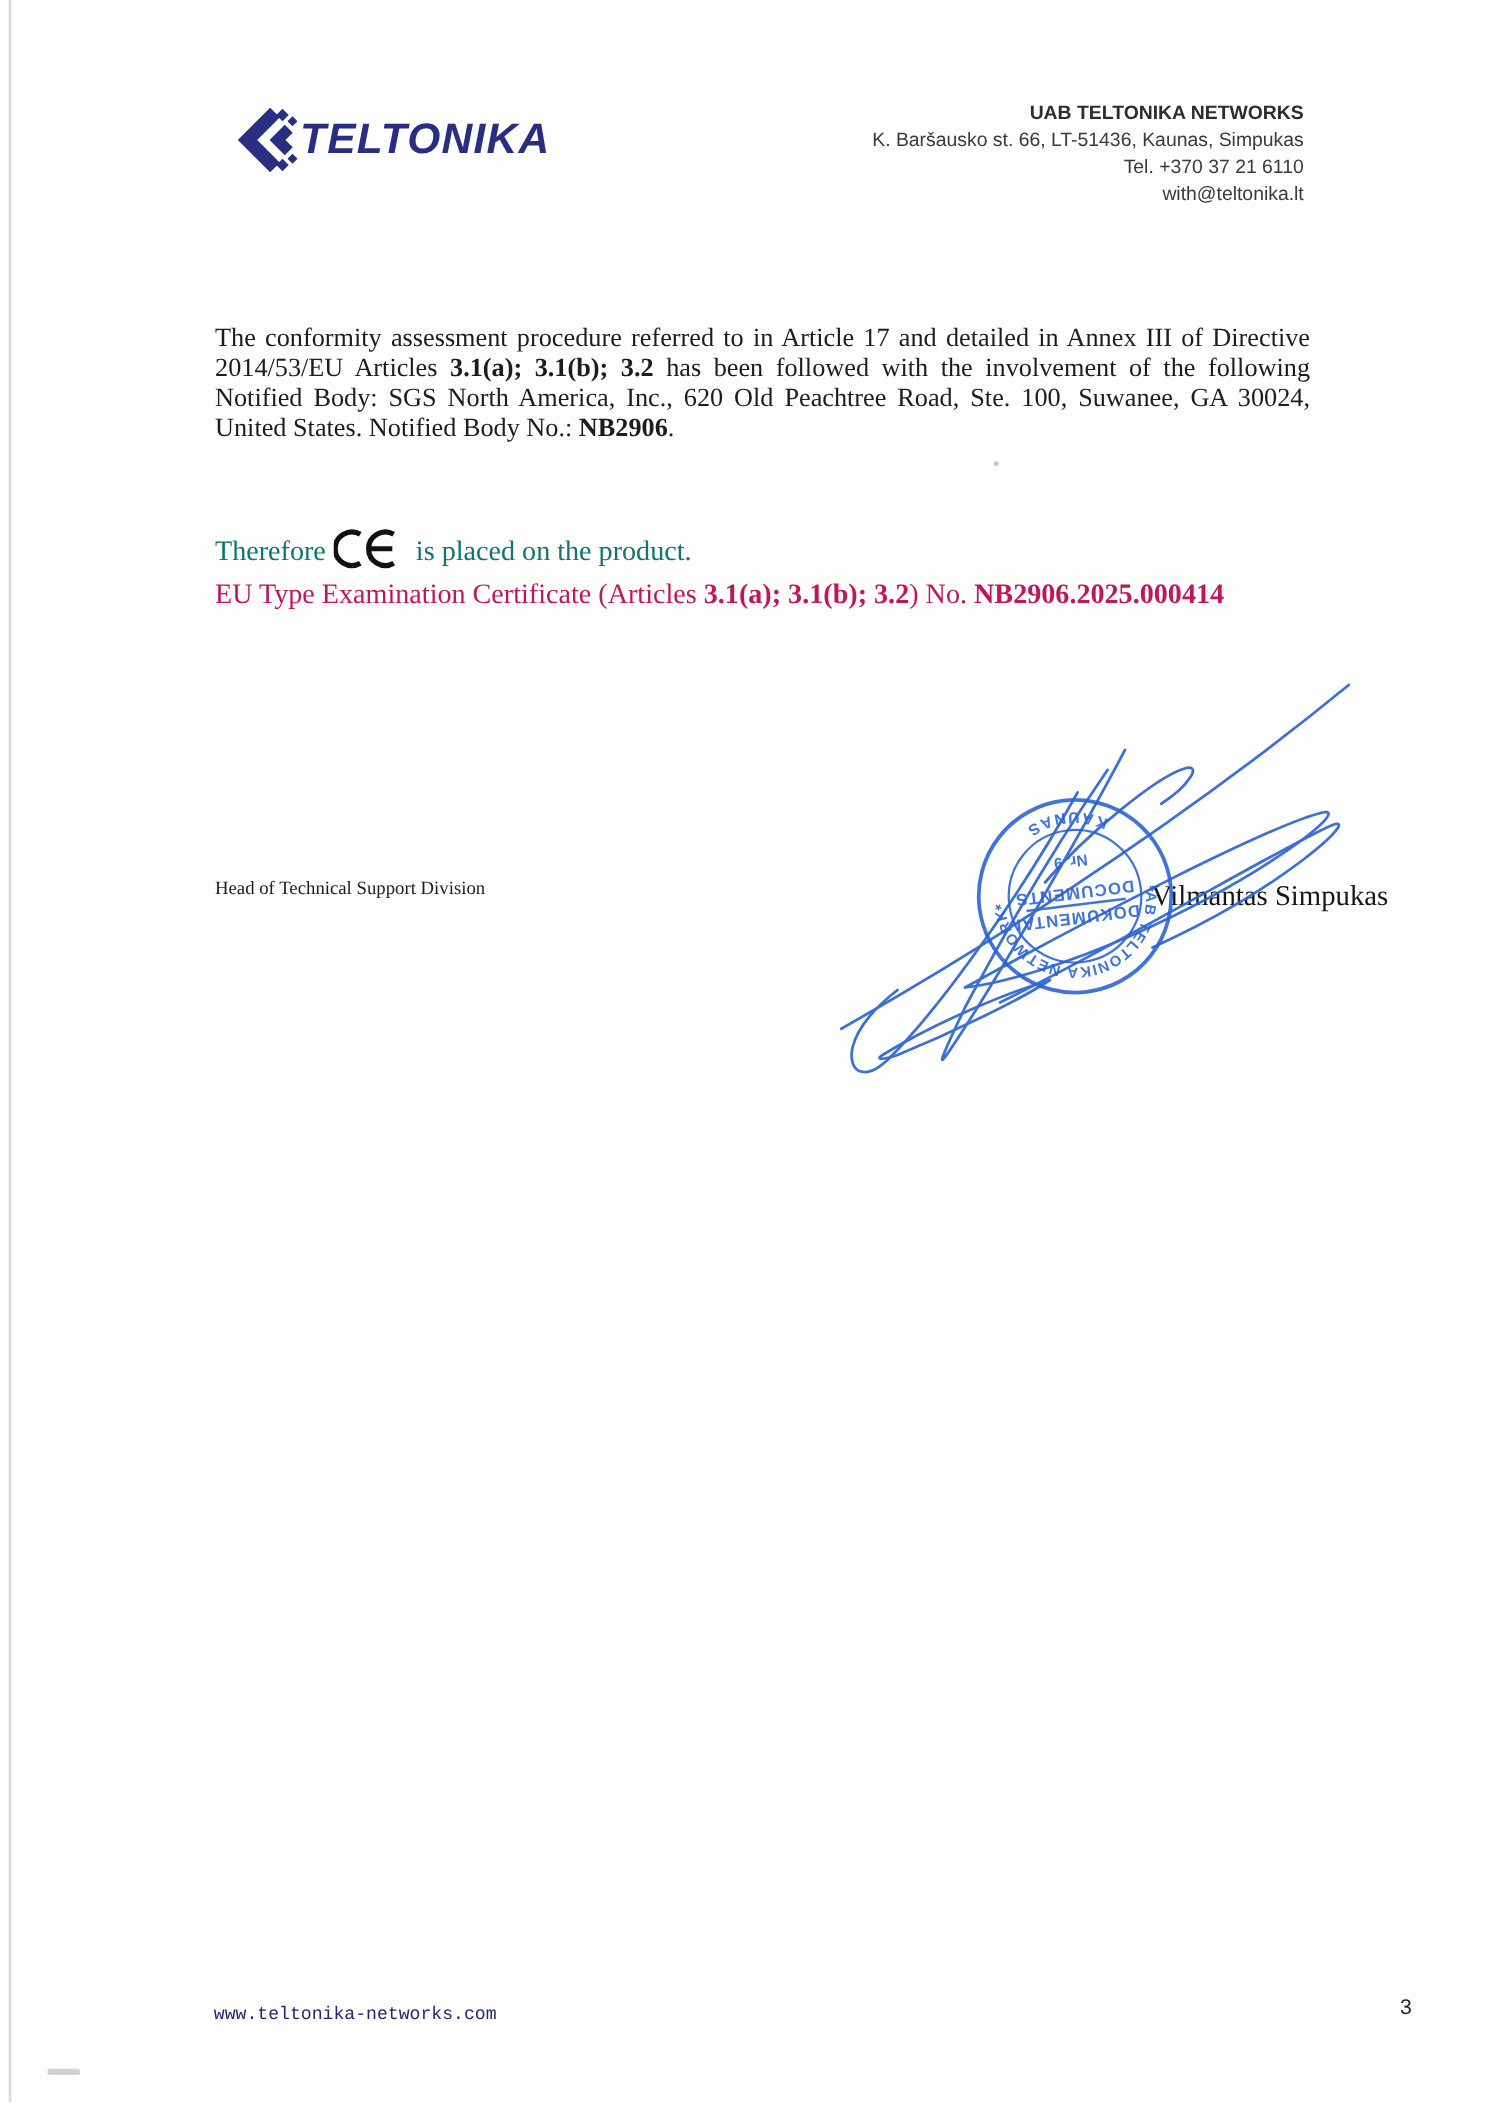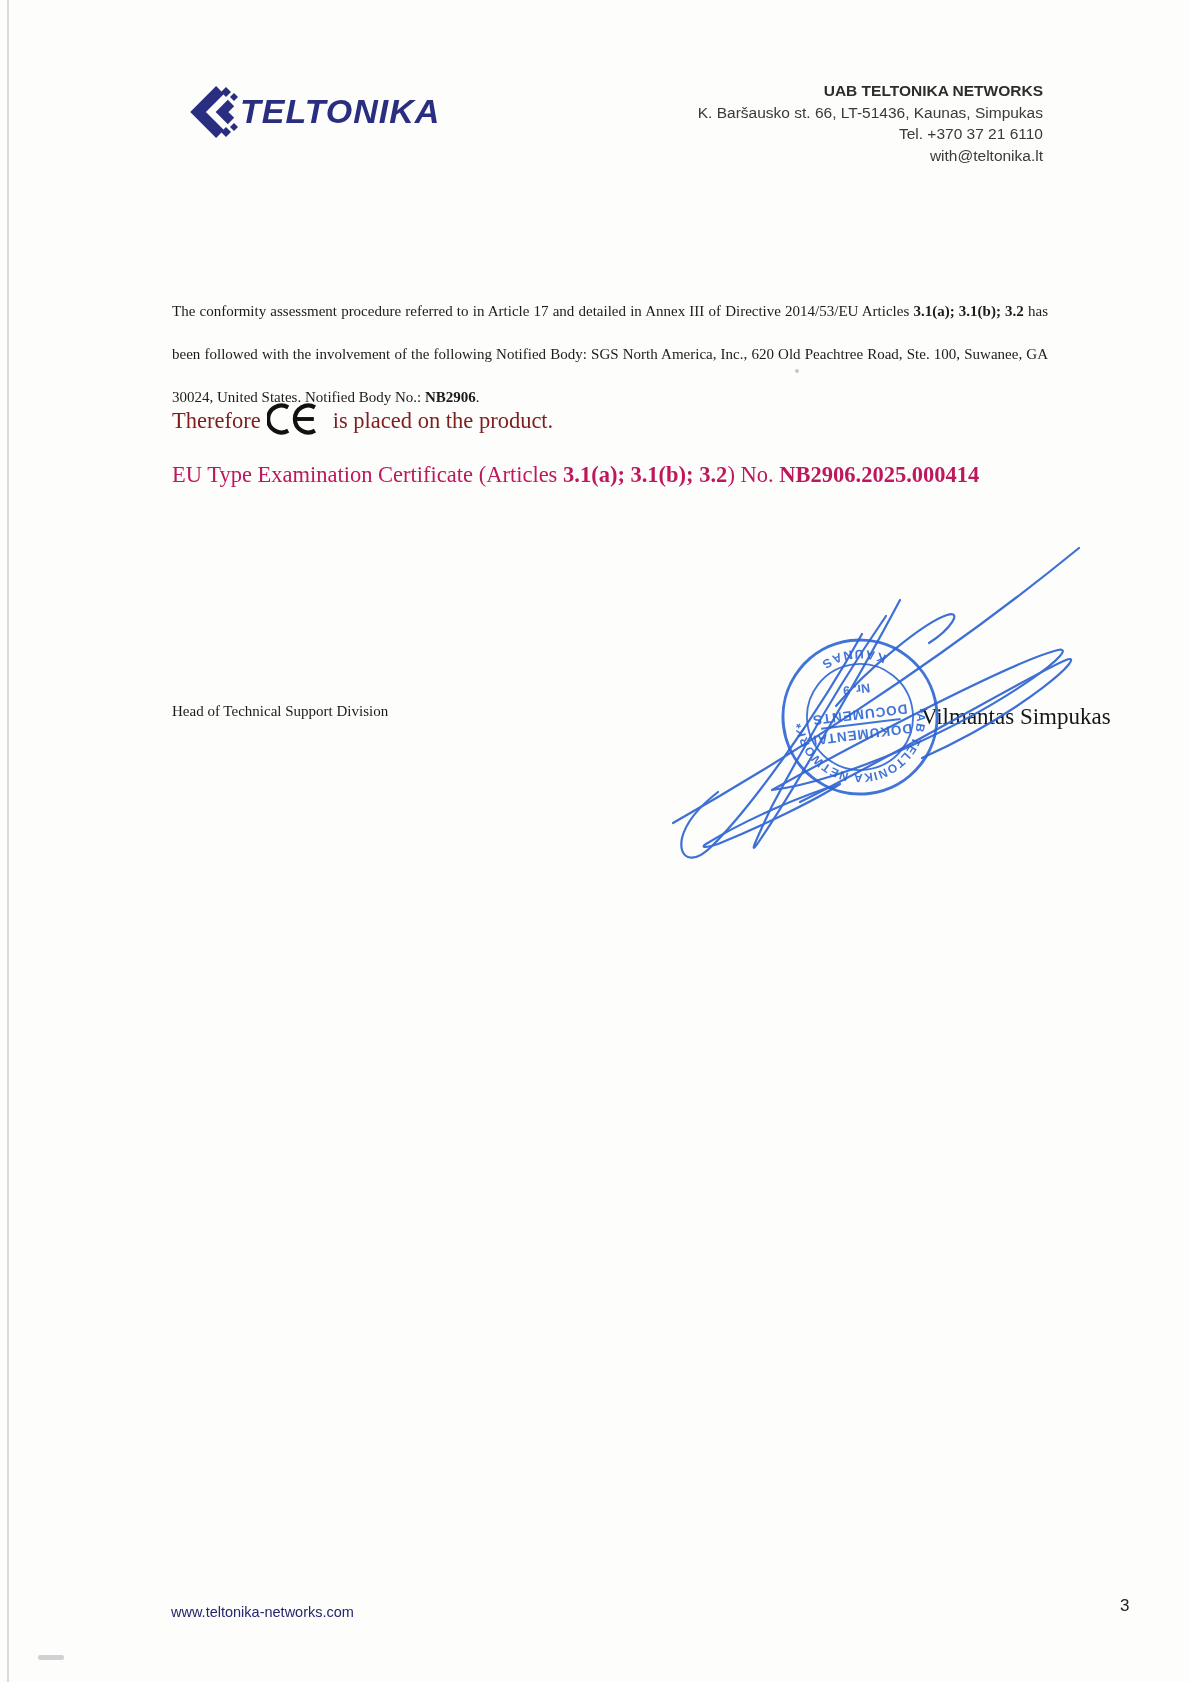--- a/index.html
+++ b/index.html
@@ -25,42 +25,42 @@
   }
   .address-block{
     right:147px;top:80px;text-align:right;
     font-family:"Liberation Sans","DejaVu Sans",sans-serif;
     font-size:15.5px;line-height:21.5px;color:#3a3a3a;
   }
   .address-block .company{font-weight:bold;color:#2d2d2d;}
   
   .paragraph{
     left:172px;top:258px;width:876px;
-    font-size:15px;line-height:43px;
-    text-align:justify;text-align-last:left;color:#1c1c1c;margin-top:32px;
+    font-size:21px;line-height:24px;
+    text-align:justify;text-align-last:left;color:#1c1c1c;
   }
   .therefore-line{
-    left:172px;top:400px;height:42px;display:flex;align-items:center;
-    font-size:22.5px;color:#7f1d1d;
+    left:172px;top:420px;height:42px;display:flex;align-items:center;
+    font-size:22.5px;color:#0f766e;
   }
   .ce-svg{width:58px;height:34px;margin:0 8px 4px 6px;flex:0 0 auto;}
   .cert-line{
     left:172px;top:462px;width:900px;
     font-size:22.5px;color:#be185d;white-space:nowrap;
   }
   b{font-weight:bold;}
   
   .sig-title{left:172px;top:703px;font-size:15px;color:#1c1c1c;white-space:nowrap;}
   .sig-name{left:921px;top:704px;font-size:23px;color:#161616;white-space:nowrap;z-index:2;}
   .sig-stamp-svg{left:600px;top:500px;width:520px;height:380px;z-index:3;}
   .stamp-text{font-family:"Liberation Sans","DejaVu Sans",sans-serif;font-weight:bold;fill:#2e66d4;}
   
   .footer-url{
     left:171px;top:1604px;
-    font-family:Liberation Sans, sans-serif;
+    font-family:Liberation Mono, monospace;
     font-size:14.5px;color:#23276b;
   }
   .footer-page{
     left:1120px;top:1596px;
     font-family:"Liberation Sans","DejaVu Sans",sans-serif;
     font-size:17px;color:#222;
   }
 </style>
 </head>
 <body>

